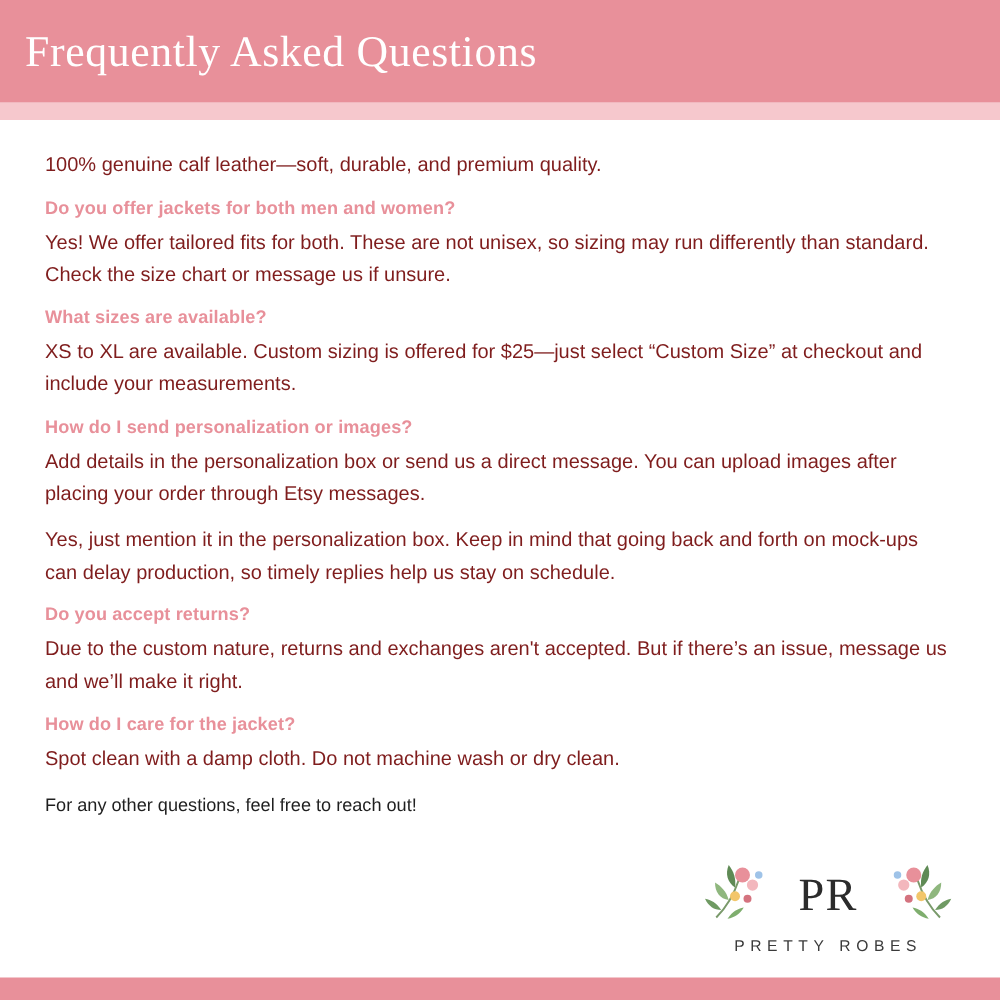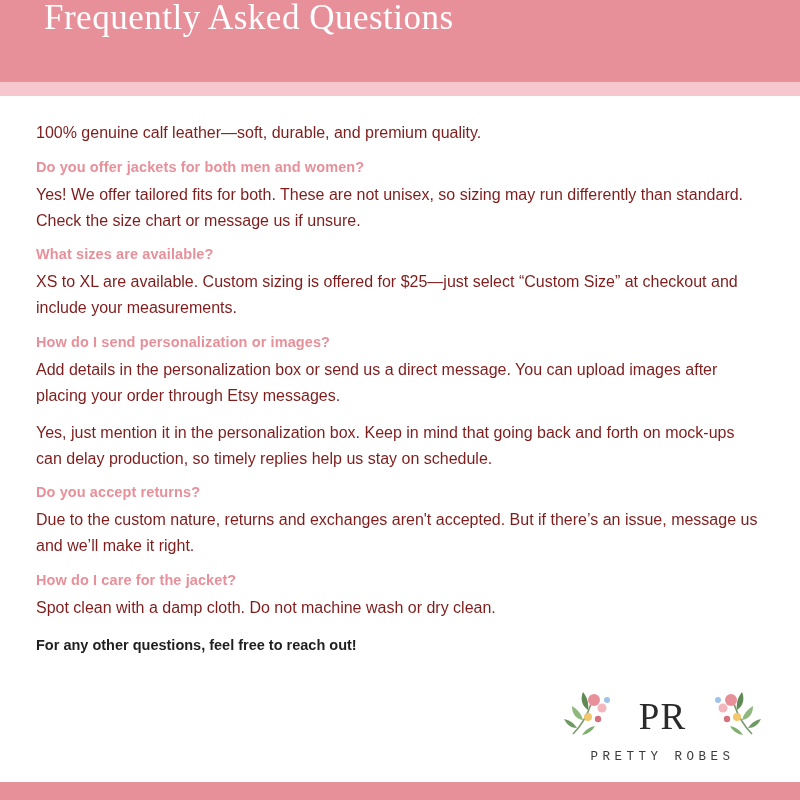--- a/index.html
+++ b/index.html
@@ -19,22 +19,23 @@
     height: 800px;
     background: #ffffff;
     box-sizing: border-box;
   }
   .header-band {
     position: relative;
     width: 100%;
     height: 82px;
     background: #e8909a;
     display: flex;
+    align-items: center;
     box-sizing: border-box;
-    padding-left: 44px;
+    padding-left: 20px;
   }
   .header-title {
     font-family: "Liberation Serif", serif;
     font-size: 35px;
     color: #ffffff;
     letter-spacing: 0.5px;
     font-weight: 400;
     line-height: 1;
     margin: 0;
   }
@@ -60,21 +61,21 @@
   }
   .answer {
     color: #7f1d1d;
     font-size: 16px;
     line-height: 1.62;
     margin: 0 0 11px 0;
     max-width: 735px;
   }
   .closing {
     color: #1f1f1f;
-    font-weight: bold;
+    font-weight: normal;
     font-size: 14.5px;
     margin: 16px 0 0 0;
   }
   .footer {
     position: absolute;
     left: 0;
     right: 0;
     bottom: 0;
     height: 110px;
   }
@@ -101,21 +102,21 @@
     color: #2b2b2b;
     letter-spacing: 1px;
     line-height: 1;
   }
   .brand-name {
     position: absolute;
     left: 0;
     bottom: 0;
     width: 215px;
     text-align: center;
-    font-family: Liberation Mono, monospace;
+    font-family: Liberation Sans, sans-serif;
     font-size: 12.5px;
     letter-spacing: 4.5px;
     color: #3a3a3a;
   }
   .floral-left, .floral-right {
     position: absolute;
     top: -2px;
     width: 62px;
     height: 52px;
   }

